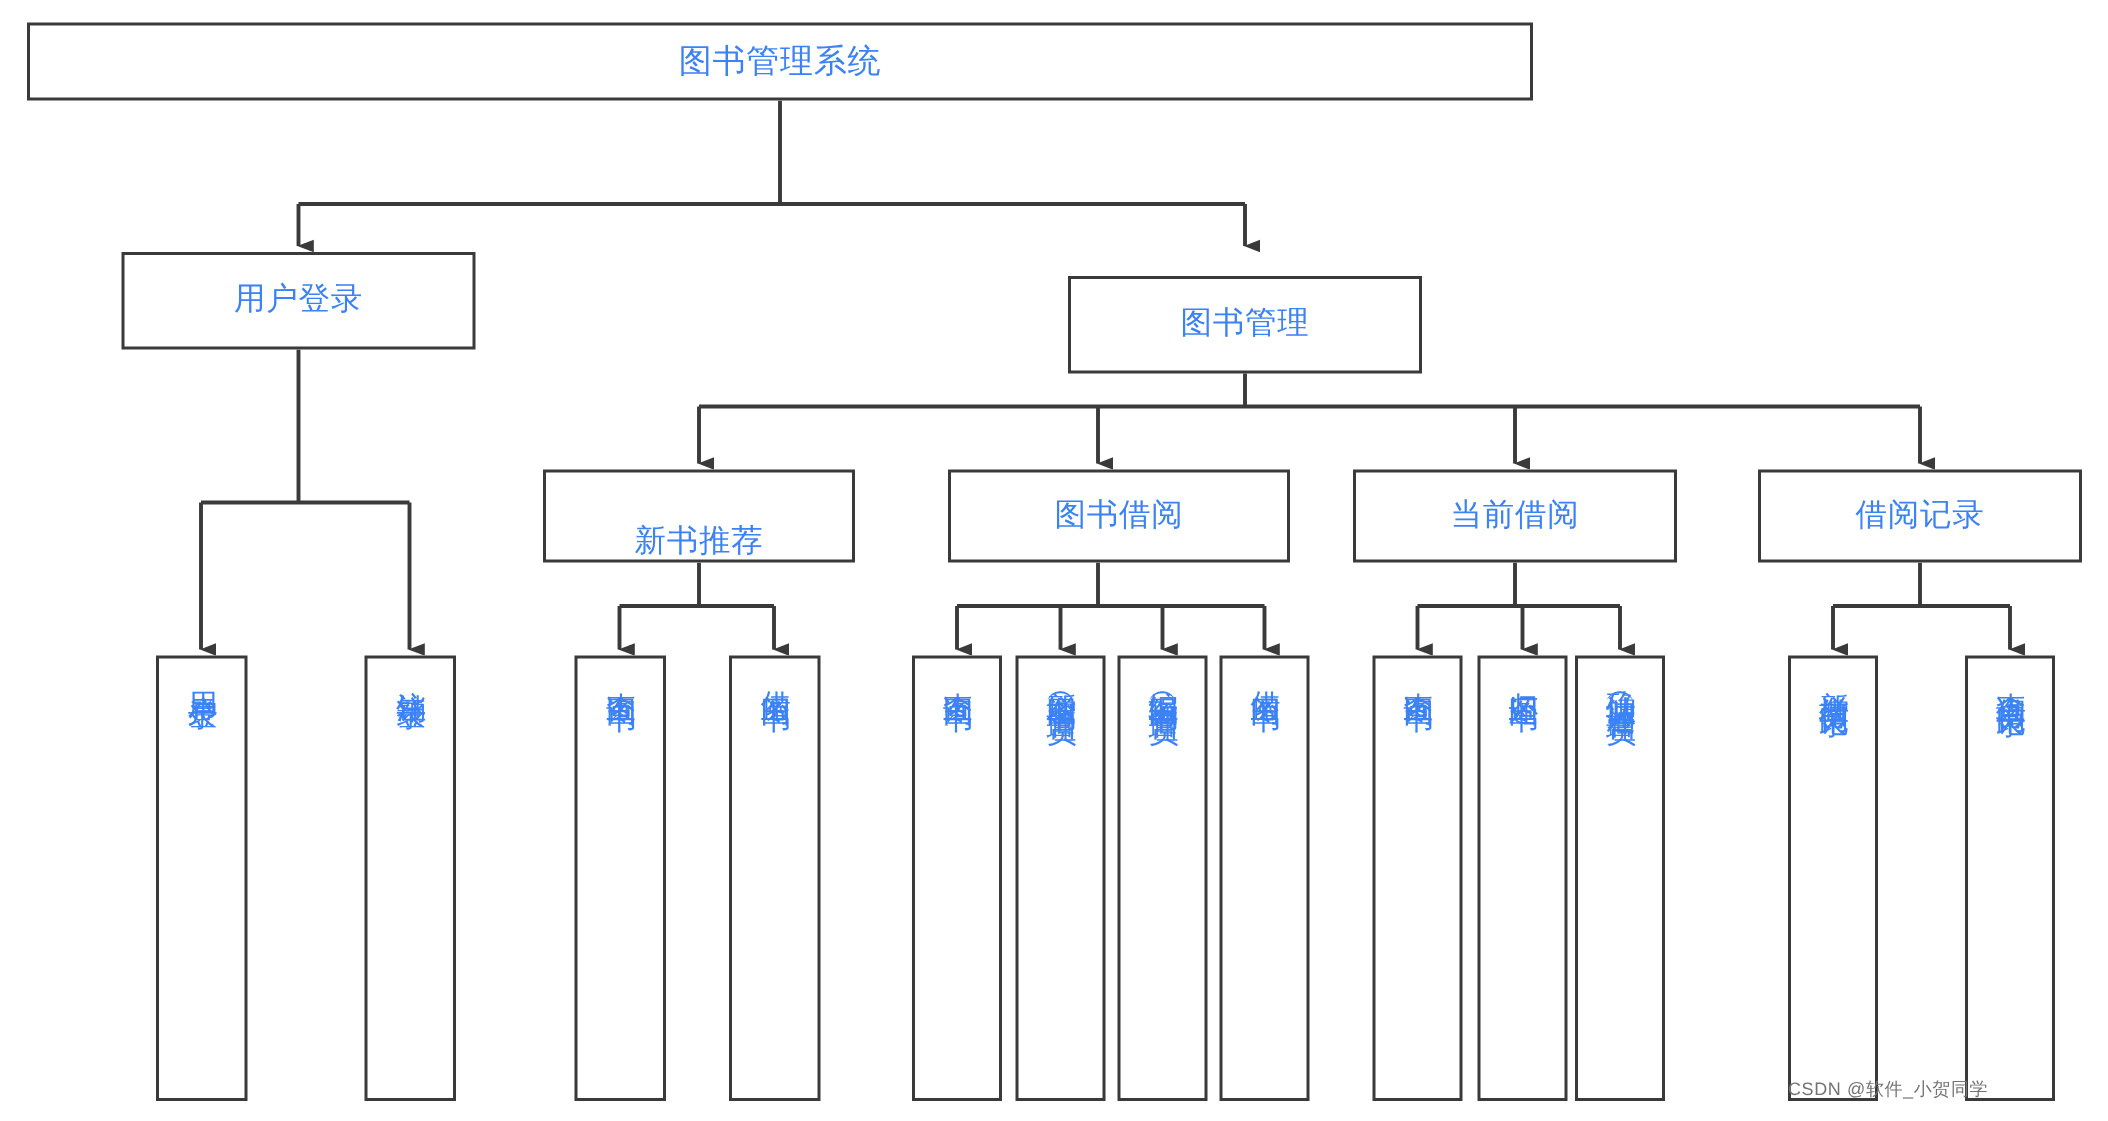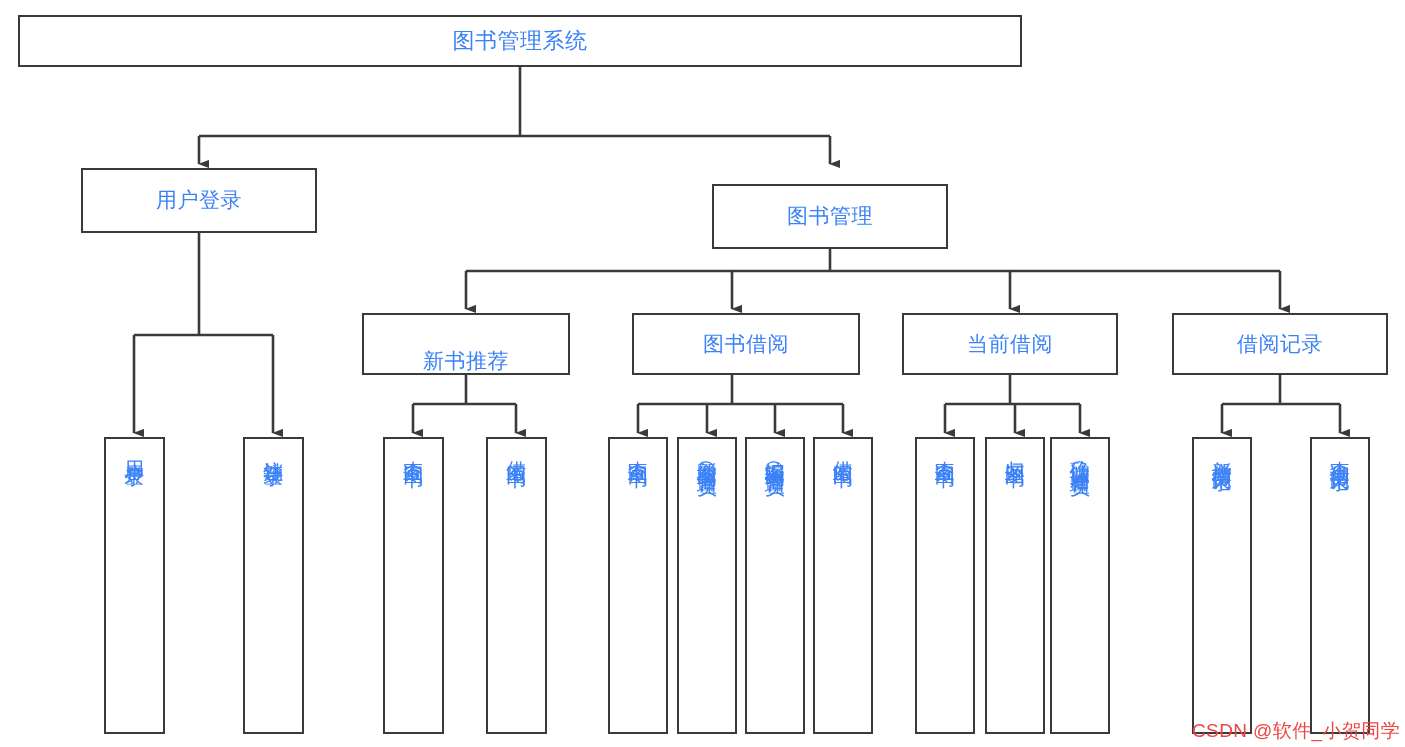--- a/index.html
+++ b/index.html
@@ -56,22 +56,22 @@
     line-height: 1.32;
     letter-spacing: 2.5px;
     white-space: nowrap;
     display: block;
   }
   .node-root .node-label {
     font-size: 22px;
   }
   .watermark {
     position: absolute;
-    font-size: 19px;
-    color: #ef4444;
+    font-size: 12px;
+    color: #737373;
     white-space: nowrap;
     letter-spacing: 0.4px;
     pointer-events: none;
   }
 </style>
 </head>
 <body>
 
 <div id="diagram-root">
 

